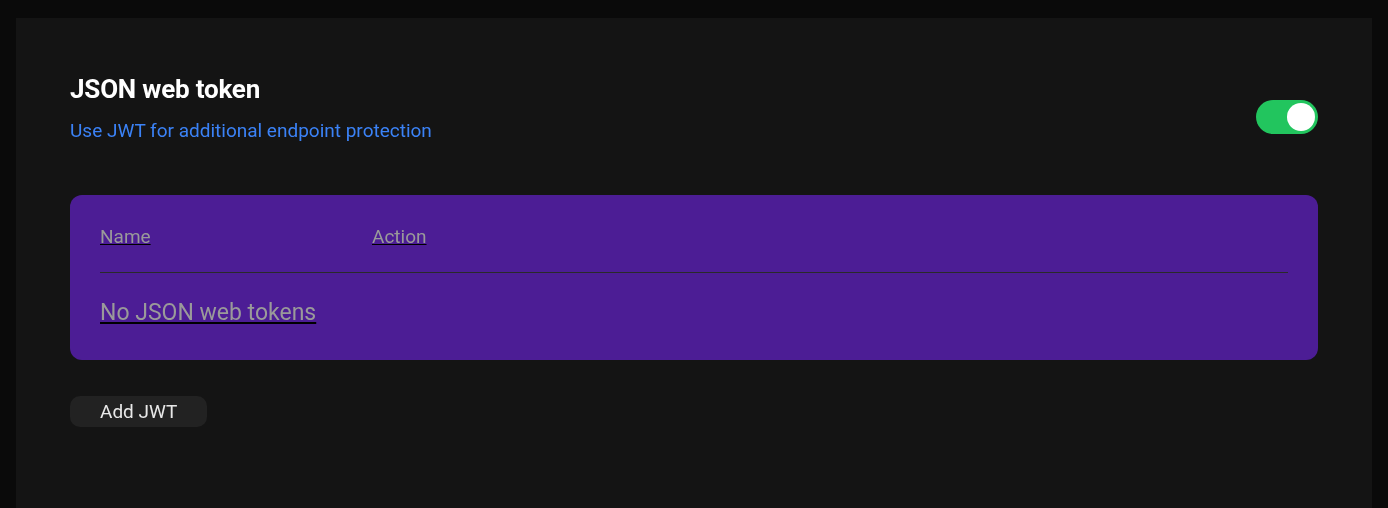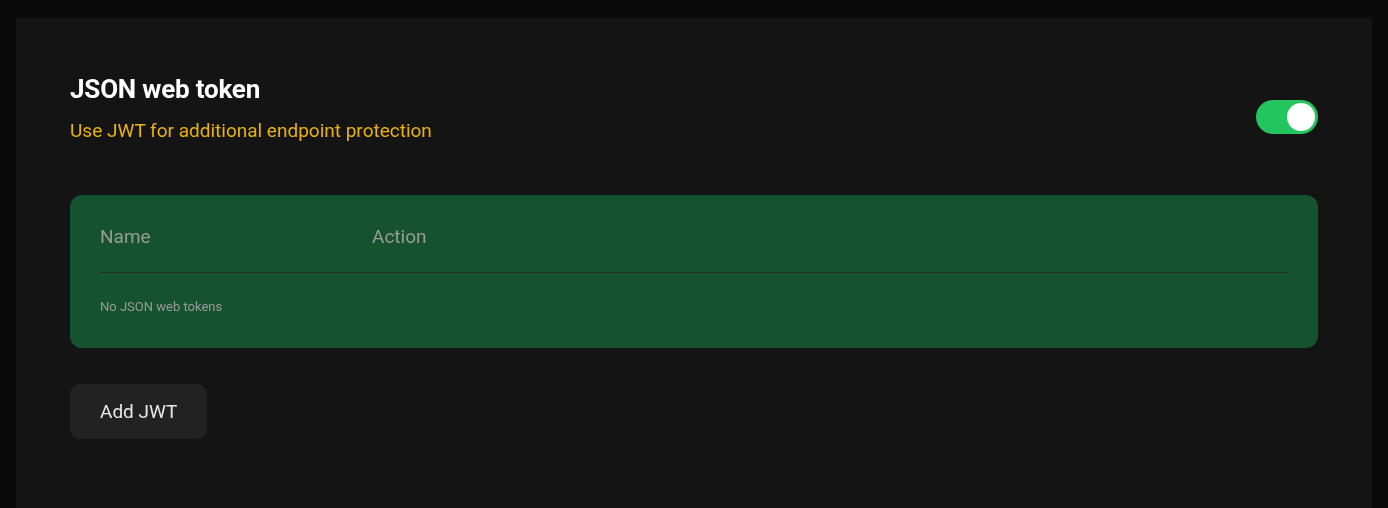--- a/index.html
+++ b/index.html
@@ -30,21 +30,21 @@
       max-width: 380px;
     }
     .section-title {
       color: #ffffff;
       font-size: 26px;
       font-weight: 700;
       margin-bottom: 10px;
       letter-spacing: -0.2px;
     }
     .section-subtitle {
-      color: #eab308;
+      color: #3b82f6;
       font-size: 19px;
       line-height: 1.75;
       font-weight: 400;
     }
     .toggle {
       position: relative;
       width: 62px;
       height: 34px;
       background-color: #22c55e;
       border-radius: 17px;
@@ -55,24 +55,25 @@
     .toggle-knob {
       position: absolute;
       top: 3px;
       right: 3px;
       width: 28px;
       height: 28px;
       background-color: #ffffff;
       border-radius: 50%;
     }
     .table-card {
-      background-color: #14532d;
+      background-color: #4c1d95;
       border-radius: 12px;
       padding: 0 30px;
       margin-bottom: 36px;
+      text-decoration: underline;
     }
     .table-header {
       display: flex;
       align-items: center;
       padding: 30px 0 24px 0;
       border-bottom: 1px solid #2a2a2a;
     }
     .col-name {
       color: #9a9a9a;
       font-size: 19px;
@@ -87,29 +88,29 @@
       margin-top: -4px;
     }
     .col-action {
       color: #9a9a9a;
       font-size: 19px;
       text-align: left;
       flex-shrink: 0;
     }
     .table-empty {
       color: #9a9a9a;
-      font-size: 13px;
+      font-size: 23px;
       padding: 26px 0 34px 0;
     }
     .add-button {
       background-color: #222222;
       color: #e8e8e8;
       border: none;
       border-radius: 10px;
-      padding: 16px 30px;
+      padding: 4px 30px;
       font-size: 19px;
       font-weight: 400;
       cursor: pointer;
       font-family: inherit;
     }
   </style>
 </head>
 <body>
 
 <div class="panel">

